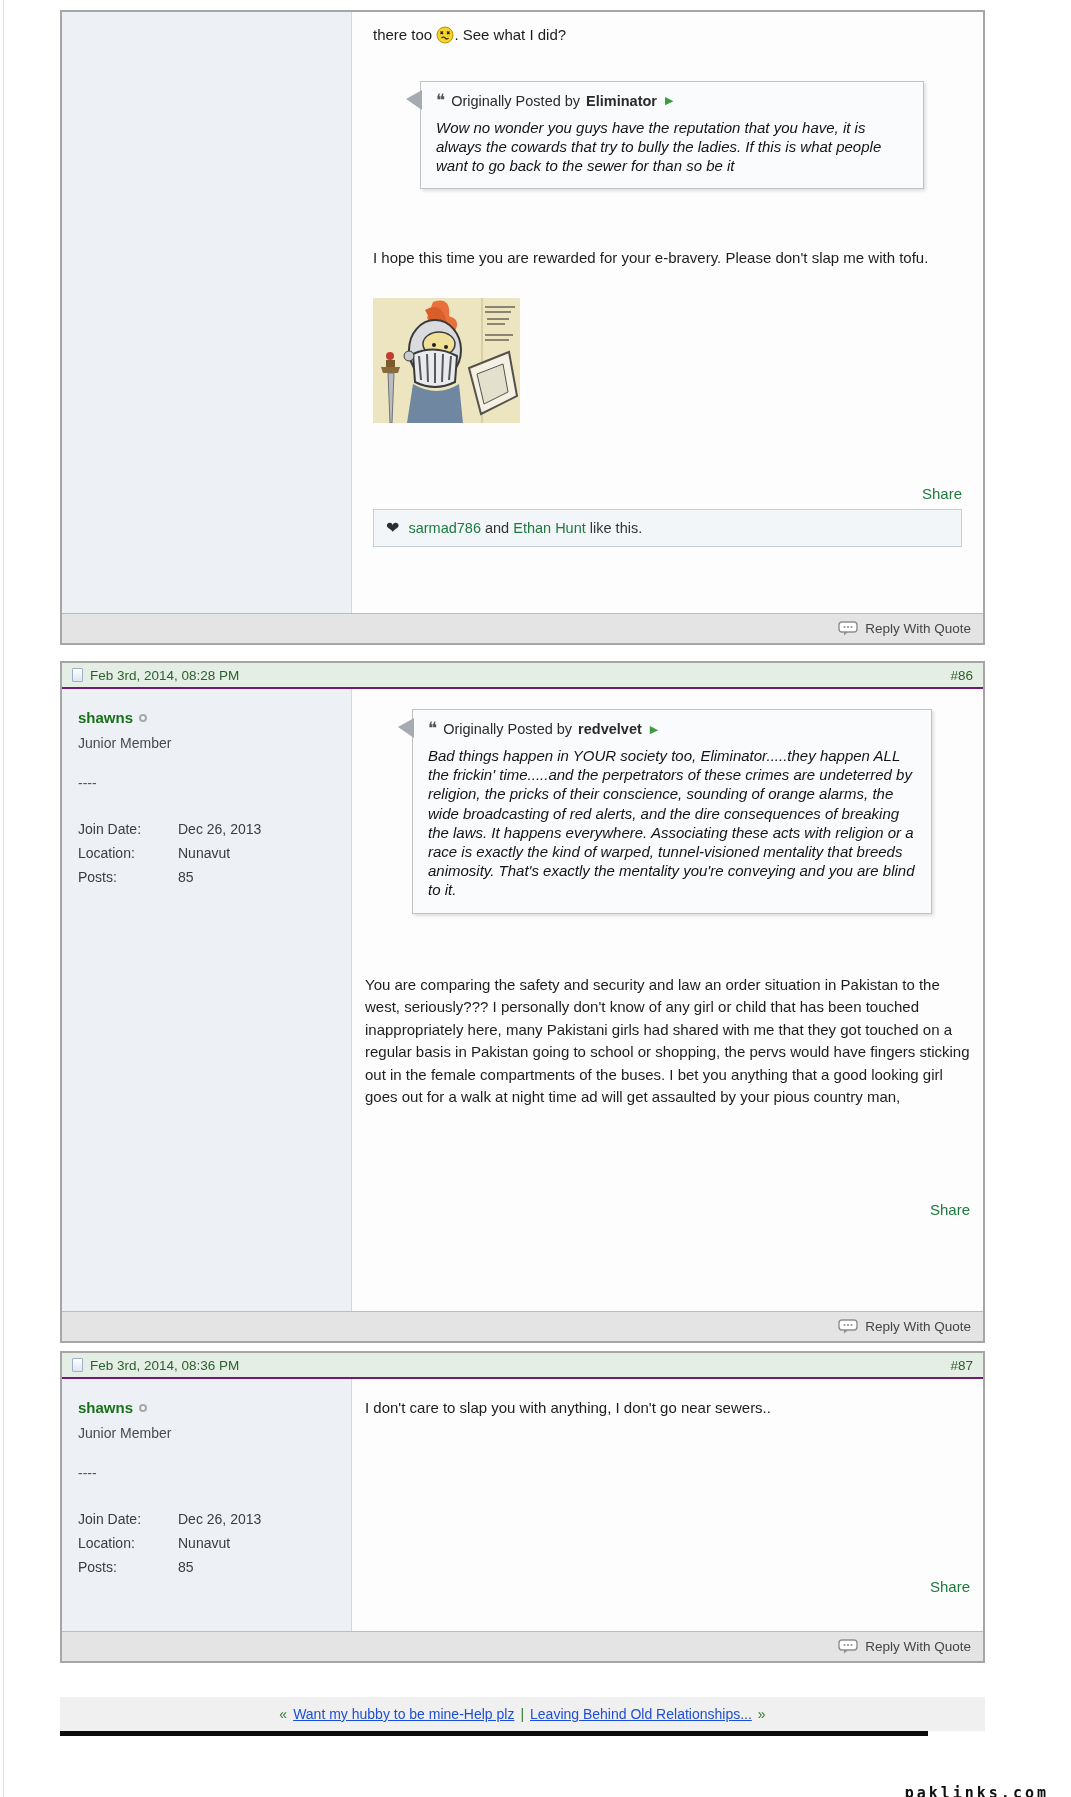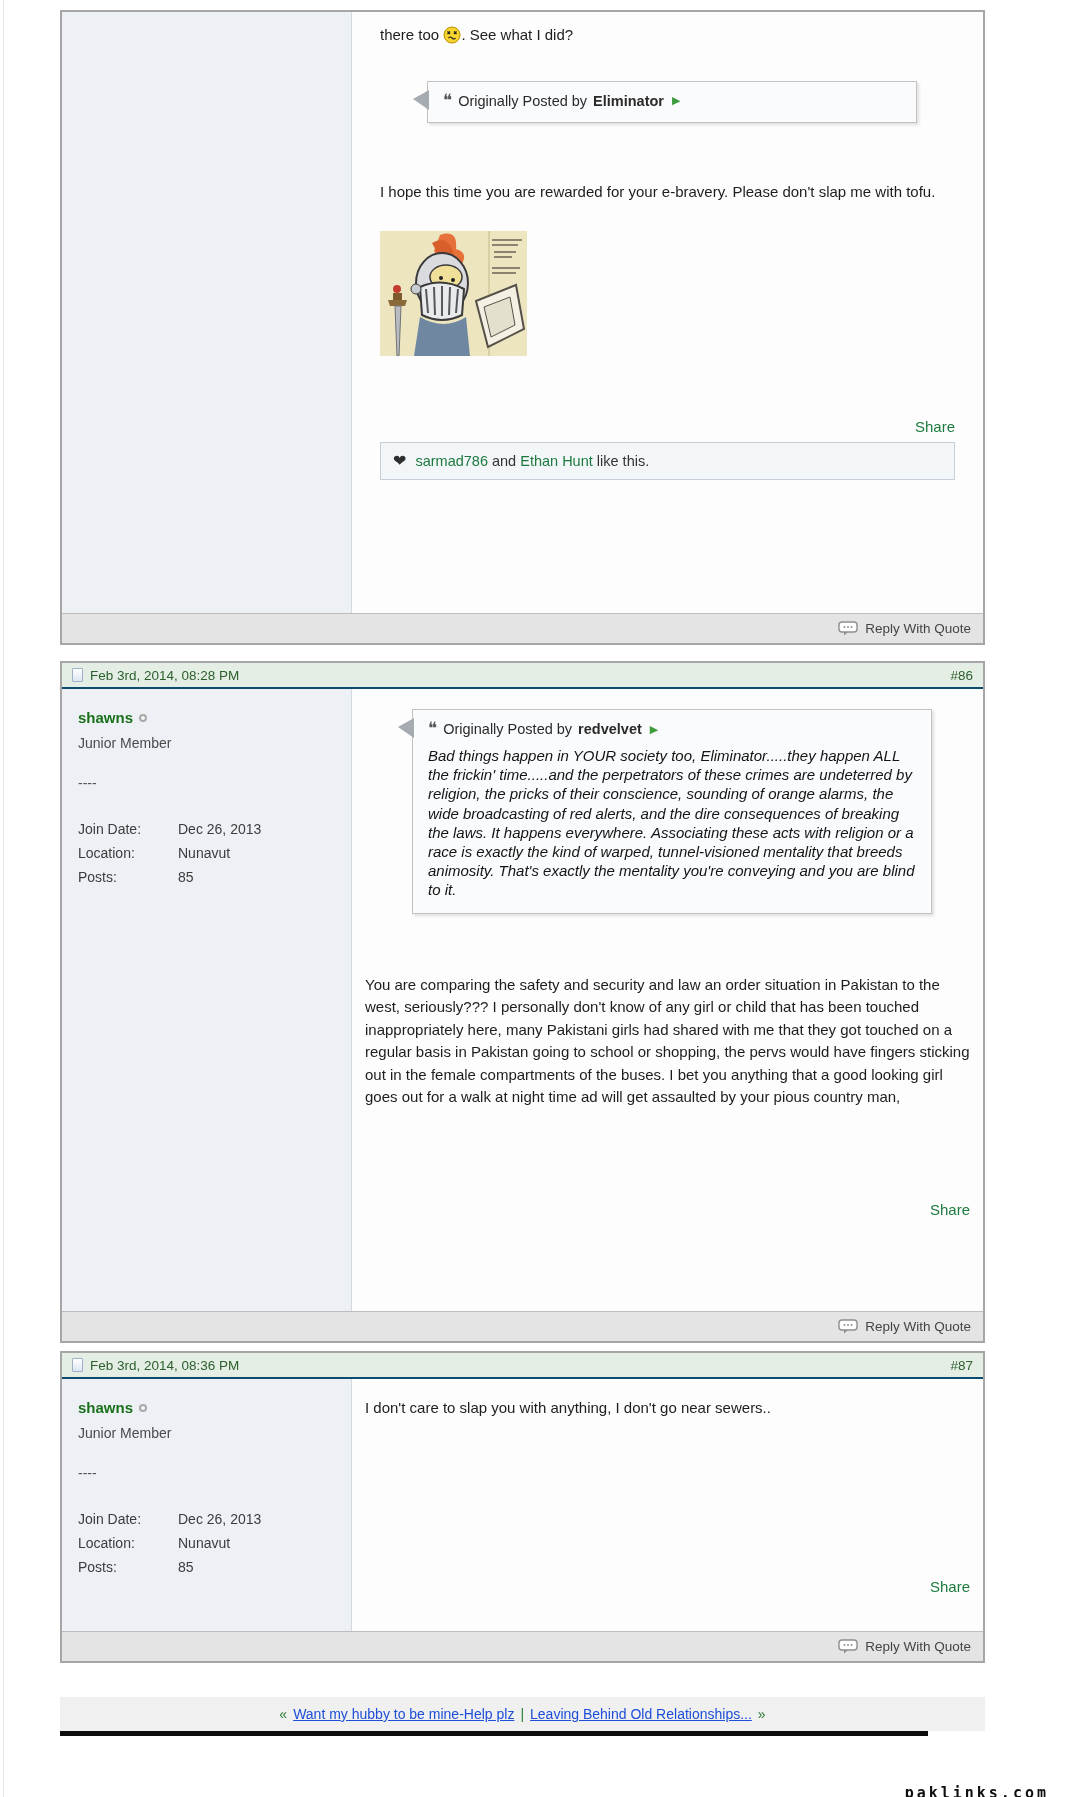--- a/index.html
+++ b/index.html
@@ -4,21 +4,21 @@
 <style>
   * { margin:0; padding:0; box-sizing:border-box; }
   html,body { width:1071px; height:1797px; background:#fff; overflow:hidden;
     font-family:"Liberation Sans", sans-serif; color:#212121; }
   .page-edge { position:absolute; left:3px; top:0; width:1px; height:1797px; background:#e2e2e2; }
   .main { position:absolute; left:60px; top:0; width:925px; }
 
   
   .post { border:2px solid #a6a6a6; background:#fdfdfd; }
   .post + .post { margin-top:0; }
-  .post-header { height:26px; background:#e4eee4; border-bottom:2px solid #0c4a6e;
+  .post-header { height:26px; background:#e4eee4; border-bottom:2px solid #701a75;
     display:flex; align-items:center; padding:0 10px; font-size:13.5px; color:#2c5f2d; }
   .doc-icon { width:11px; height:14px; background:linear-gradient(#ffffff,#dce6f2);
     border:1px solid #9fb0c6; margin-right:7px; border-radius:1px; }
   .post-num { margin-left:auto; color:#2c5f2d; text-decoration:none; font-size:13.5px; }
   .post-row { display:flex; align-items:stretch; }
   .user-col { width:290px; min-width:290px; background:#edf1f6; border-right:1px solid #d3d9e0;
     padding:20px 16px 0; }
   .content-col { flex:1; position:relative; background:#fdfdfd; }
   .reply-bar { height:30px; background:#e4e4e4; border-top:1px solid #bdbdbd;
     display:flex; align-items:center; justify-content:flex-end; gap:7px;
@@ -29,21 +29,21 @@
   .uname { font-weight:bold; color:#1a701a; font-size:15px; text-decoration:none; }
   .status-dot { width:8px; height:8px; border:2px solid #a8a8a8; border-radius:50%; background:#f6f6f6; }
   .utitle { margin-top:9px; font-size:14px; color:#4a4a4a; }
   .udash { margin-top:24px; font-size:14px; color:#555; }
   .ustats { margin-top:30px; font-size:14px; color:#3c3c3c; }
   .ustat-row { display:flex; margin-bottom:8px; }
   .ustat-row .lbl { width:100px; }
 
   
   .ctext { font-size:15px; line-height:22.5px; color:#1d1d1d; }
-  .pad1 { padding:12px 28px 0; }
+  .pad1 { padding:12px 21px 0; }
   .pad2 { padding:8px 13px 0; }
   .pad3 { padding:18px 13px 0; }
   .quotebox { position:relative; margin:34px 38px 0 47px; background:#fafbfd;
     border:1px solid #c2c2c2; box-shadow:2px 2px 3px rgba(0,0,0,.12); padding:11px 15px 13px; }
   .quotebox.qb2 { margin-top:12px; }
   .q-arrow { position:absolute; left:-15px; top:8px; width:0; height:0;
     border-top:9px solid transparent; border-bottom:11px solid transparent;
     border-right:16px solid #a6abb1; }
   .q-head { font-size:14.5px; color:#2a2a2a; display:flex; align-items:center; gap:6px; }
   .q-mark { color:#555; font-size:17px; line-height:14px; }
@@ -107,20 +107,21 @@
             </svg><span>. See what I did?</span>
         </div>
         <div class="quotebox">
           <div class="q-arrow"></div>
           <div class="q-head">
             <span class="q-mark">❝</span>
             <span>Originally Posted by</span>
             <span class="q-author">Eliminator</span>
             <a href="#" class="q-view">▶</a>
           </div>
+          <div class="q-text">Wow no wonder you guys have the reputation that you have, it is always the cowards that try to bully the ladies. If this is what people want to go back to the sewer for than so be it</div>
         </div>
         <div class="ctext" style="margin-top:58px;">I hope this time you are rewarded for your e-bravery. Please don't slap me with tofu.</div>
         <svg class="comic" width="147" height="125" viewBox="0 0 147 125">
           <rect width="147" height="125" fill="#ece5c0"></rect>
           <rect x="108" y="0" width="2" height="125" fill="#d8d0a4"></rect>
           <g fill="#8b8470">
             <rect x="112" y="8" width="30" height="2"></rect>
               <rect x="112" y="13" width="26" height="2"></rect>
             <rect x="114" y="20" width="22" height="2"></rect>
               <rect x="114" y="25" width="18" height="2"></rect>

